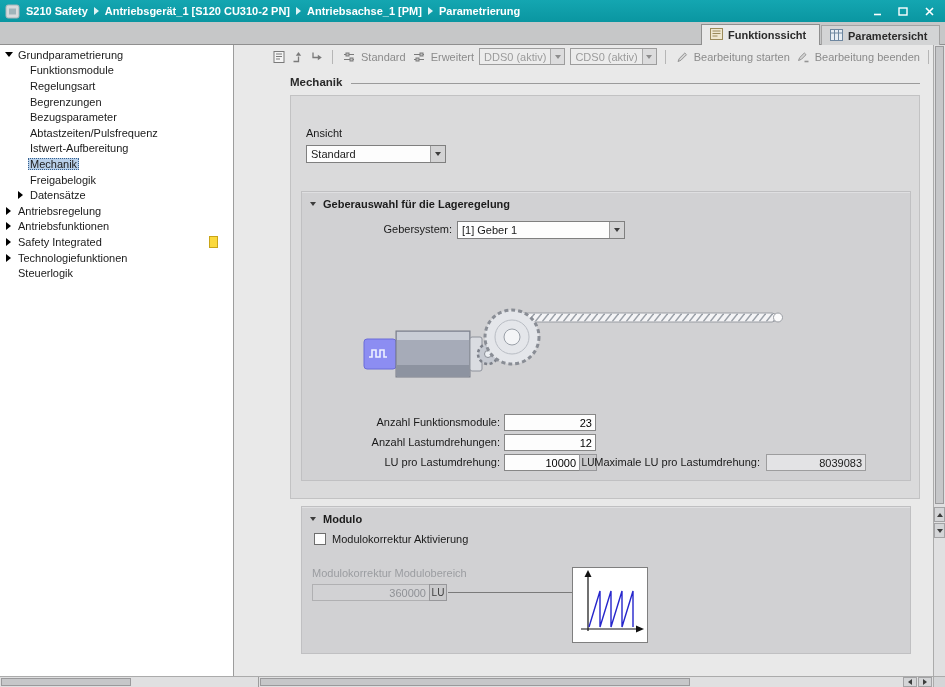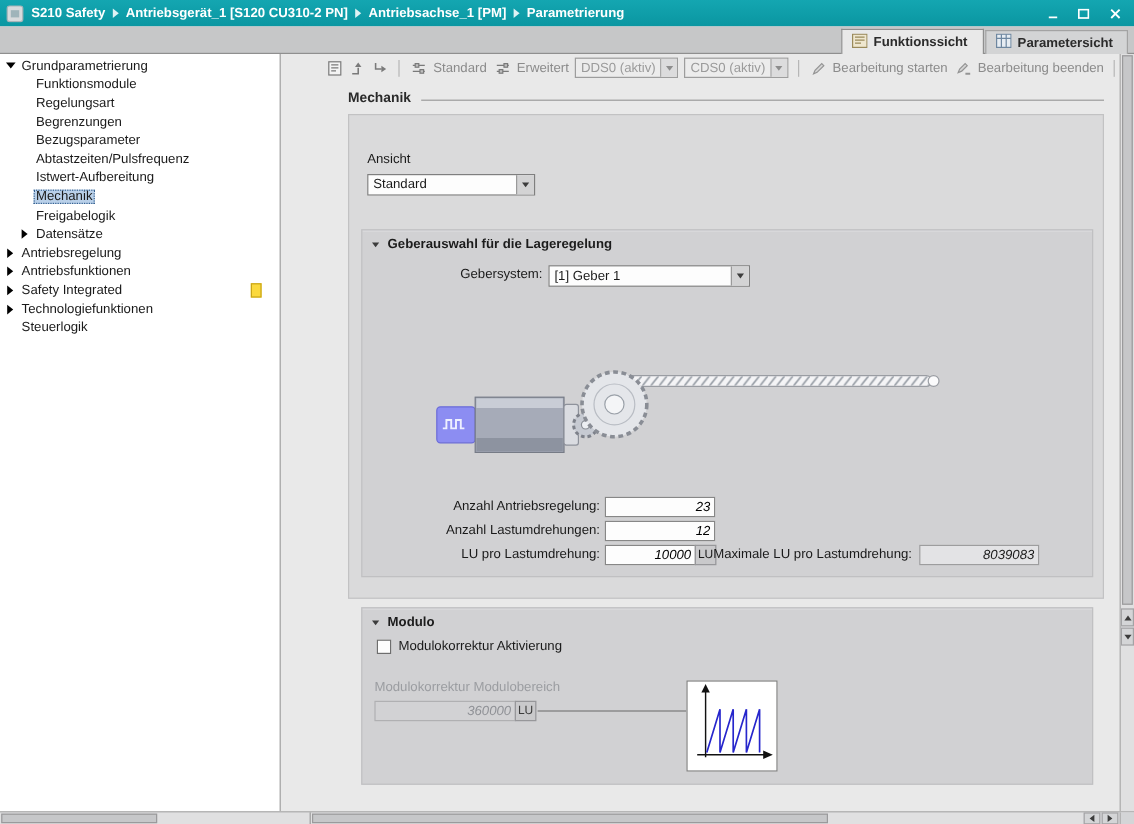--- a/index.html
+++ b/index.html
@@ -63,21 +63,21 @@
   
   .panel { position:absolute; left:290px; top:95px; width:630px; height:404px;
     background:#dadadb; border:1px solid #c2c2c3; }
   .plabel { position:absolute; white-space:nowrap; }
   .section { position:absolute; background:#d1d1d3; border:1px solid #c0c0c2;
     box-shadow:inset 0 1px 0 #dfdfe1; }
   .shead { position:absolute; left:8px; top:6px; display:flex; align-items:center; gap:7px;
     font-weight:bold; color:#1c1c1c; }
   .flabel { position:absolute; height:17px; line-height:17px; text-align:right; white-space:nowrap; }
   .fld { position:absolute; height:17px; border:1px solid #878787; background:#fdfdfd;
-    font-family:"Liberation Sans",sans-serif; font-size:11px; text-align:right; padding:0 3px;font-style:italic; }
+    font-family:"Liberation Sans",sans-serif; font-size:11px; text-align:right; padding:0 3px; }
   .fld.ro { background:#e3e3e5; border-color:#9d9d9e; color:#1a1a1a; }
   .fld.dis { background:#d2d2d4; border-color:#b0b0b2; color:#8f9196; }
   .unit { position:absolute; width:18px; height:17px; background:#c9c9cb; border:1px solid #97979a;
     font-size:10px; display:flex; align-items:center; justify-content:center; }
   .unit.dim { color:#3c3c3c; }
   .dd { position:absolute; display:flex; align-items:center; background:#fdfdfd;
     border:1px solid #7f7f7f; }
   .dd .txt { flex:1; padding:0 4px; white-space:nowrap; overflow:hidden; }
   .dd .arr { width:15px; align-self:stretch; background:#d3d3d4; border-left:1px solid #9a9a9a;
     display:flex; align-items:center; justify-content:center; }
@@ -367,21 +367,21 @@
         <rect x="110" y="42" width="12" height="34" rx="2" fill="#dadce1" stroke="#8e929b"></rect>
 
         <circle cx="128" cy="59" r="10" fill="#c6cad2" stroke="#7d818a" stroke-width="2.5" stroke-dasharray="3 2.5"></circle>
         <circle cx="128" cy="59" r="3.5" fill="#eceff3" stroke="#8a8e96"></circle>
 
         <circle cx="152" cy="42" r="27" fill="#e4e6ea" stroke="#898d95" stroke-width="3" stroke-dasharray="4 3"></circle>
         <circle cx="152" cy="42" r="17" fill="none" stroke="#b9bdc4"></circle>
         <circle cx="152" cy="42" r="8" fill="#f4f5f7" stroke="#9aa0a8"></circle>
       </svg>
 
-      <div class="flabel" style="left:10px;top:222px;width:188px;">Anzahl Antriebsregelung:</div>
+      <div class="flabel" style="left:10px;top:222px;width:188px;">Anzahl Funktionsmodule:</div>
       <input class="fld" style="left: 202px; top: 222px; width: 92px;" value="23">
       <div class="flabel" style="left:10px;top:242px;width:188px;">Anzahl Lastumdrehungen:</div>
       <input class="fld" style="left: 202px; top: 242px; width: 92px;" value="12">
       <div class="flabel" style="left:10px;top:262px;width:188px;">LU pro Lastumdrehung:</div>
       <input class="fld" style="left: 202px; top: 262px; width: 76px;" value="10000">
       <div class="unit" style="left:277px;top:262px;">LU</div>
       <div class="flabel" style="left:280px;top:262px;width:178px;">Maximale LU pro Lastumdrehung:</div>
       <input class="fld ro" style="left: 464px; top: 262px; width: 100px;" readonly="" value="8039083">
     </div>
 

